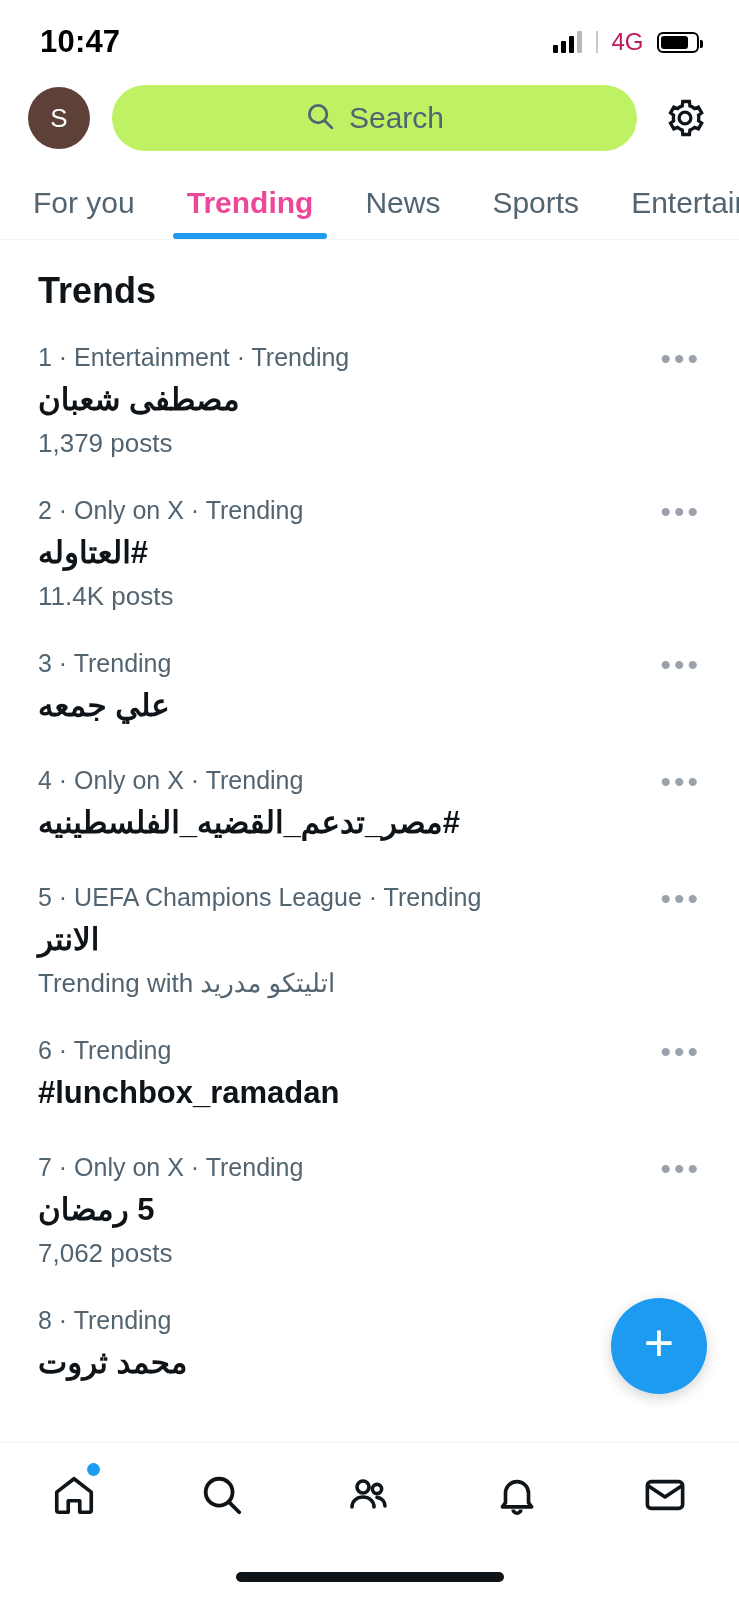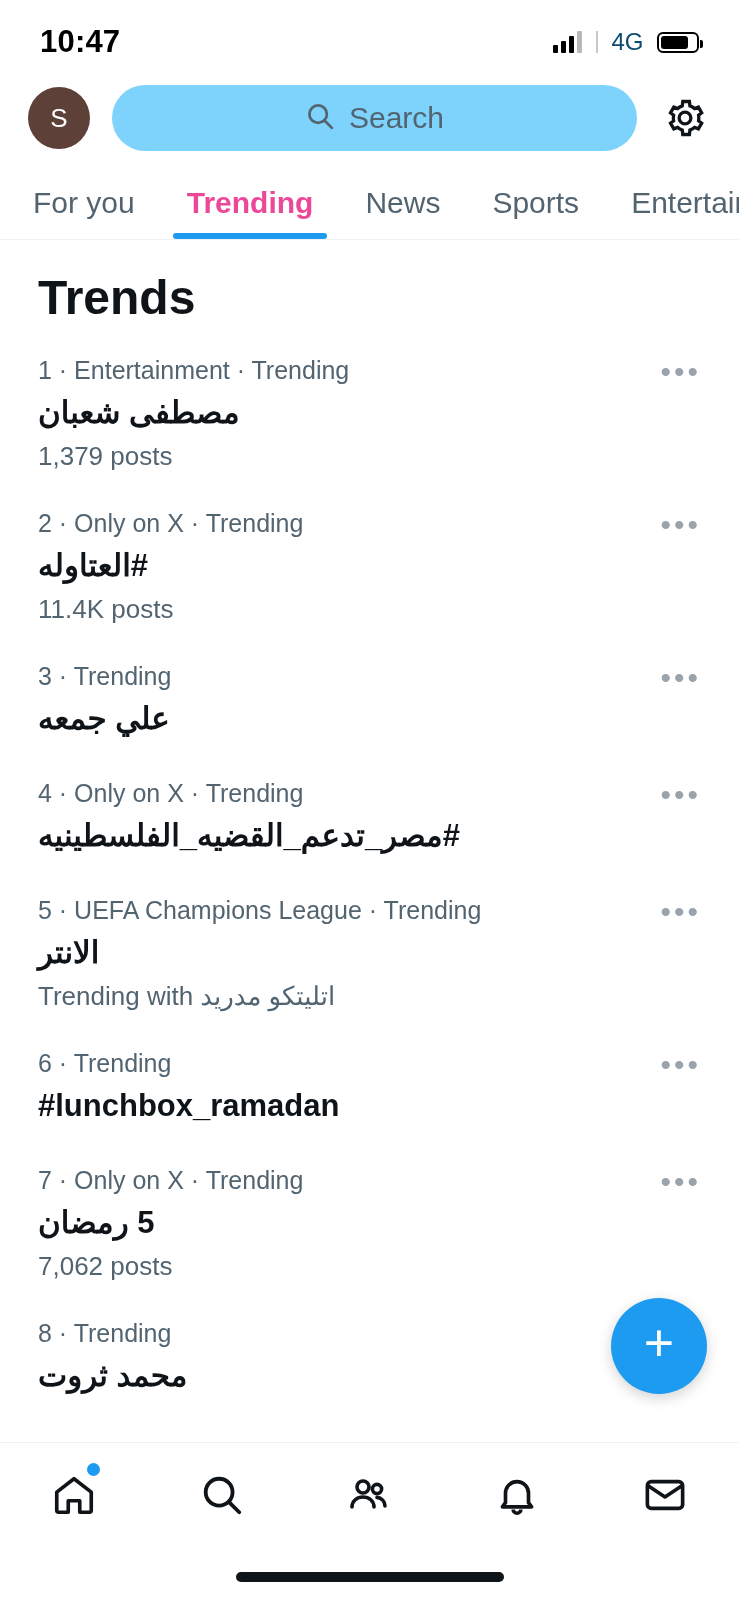--- a/index.html
+++ b/index.html
@@ -55,21 +55,21 @@
   .signal-bars i:nth-child(4) { height: 22px; background: #b9b9b9; }
   .sep-bar {
     width: 2px;
     height: 22px;
     background: #c9c9c9;
     margin: 0 4px;
   }
   .net-label {
     font-size: 24px;
     font-weight: 500;
-    color: #0c4a6e;
+    color: #be185d;
     letter-spacing: -0.3px;
   }
   .battery {
     position: relative;
     width: 42px;
     height: 21px;
     border: 2px solid #000;
     border-radius: 6px;
     margin-left: 4px;
   }
@@ -108,21 +108,21 @@
     display: flex;
     align-items: center;
     justify-content: center;
     font-size: 26px;
     font-weight: 500;
     flex: 0 0 auto;
   }
   .searchbar {
     flex: 1 1 auto;
     height: 66px;
-    background: #7dd3fc;
+    background: #bef264;
     border-radius: 33px;
     display: flex;
     align-items: center;
     justify-content: center;
     gap: 14px;
   }
   .searchbar .ph {
     font-size: 30px;
     color: #536471;
   }
@@ -165,21 +165,21 @@
     left: 12px;
     right: 12px;
     bottom: 0;
     height: 6px;
     border-radius: 3px;
     background: #1d9bf0;
   }
 
   
   .section-title {
-    font-size: 48px;
+    font-size: 36px;
     font-weight: 700;
     color: #0f1419;
     padding: 30px 48px 14px 38px;
   }
   .trend-list { }
   .trend {
     position: relative;
     padding: 14px 38px 18px 38px;
   }
   .trend-meta {

